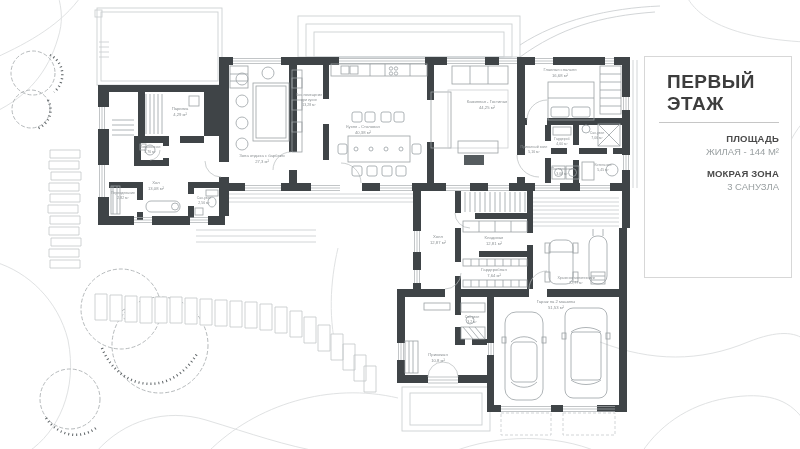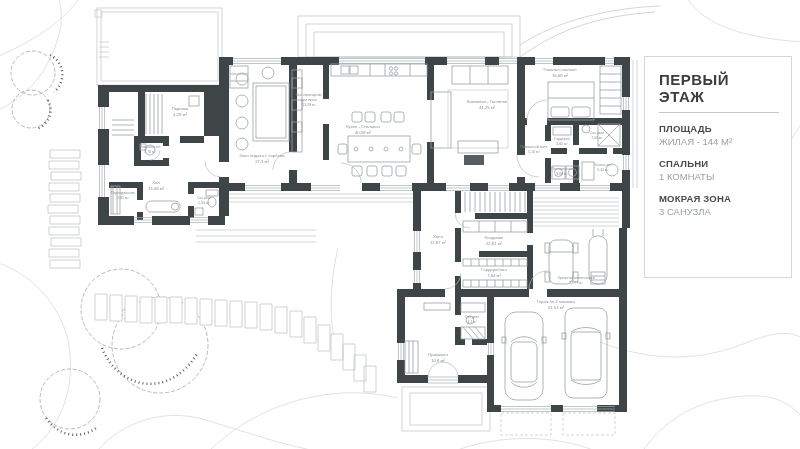--- a/index.html
+++ b/index.html
@@ -4,23 +4,23 @@
 <style>
   html,body{margin:0;padding:0;background:#fff;}
   #stage{position:relative;width:800px;height:449px;background:#fff;overflow:hidden;
          font-family:"Liberation Sans",sans-serif;}
   #plan-svg{position:absolute;left:0;top:0;}
   .lbl{font-family:"Liberation Sans",sans-serif;font-size:4.2px;fill:#8b9093;text-anchor:middle;}
   .lbl2{font-size:3.5px;}
   
   .legend{position:absolute;left:644px;top:56px;width:148px;height:222px;background:#fff;
           border:1px solid #d7d7d7;box-sizing:border-box;padding:12px 12px 0 14px;}
-  .legend h1{margin:2px 0 0 0;font-size:15px;font-weight:bold;color:#3d3d3d;letter-spacing:.5px;}
+  .legend h1{margin:2px 0 0 8px;font-size:19px;font-weight:bold;color:#3d3d3d;letter-spacing:.5px;}
   .legend .rule{border-top:1px solid #c6c6c6;margin:7px 0 10px 0;}
-  .sec{margin-bottom:10px;}
+  .sec{margin-bottom:10px;text-align:right;}
   .sec .hdr{font-size:9.5px;font-weight:bold;color:#4a4a4a;letter-spacing:.2px;margin-bottom:2px;}
   .sec .ln{font-size:9.5px;color:#9aa0a2;line-height:12px;}
 </style>
 </head>
 <body>
 
 <div id="stage">
 
 <svg id="plan-svg" width="800" height="449" viewBox="0 0 800 449">
 
@@ -316,22 +316,18 @@
 </svg>
 
 <div class="legend">
   <h1>ПЕРВЫЙ ЭТАЖ</h1>
   <div class="rule"></div>
   <div class="sec">
     <div class="hdr">ПЛОЩАДЬ</div>
     <div class="ln">ЖИЛАЯ - 144 М²</div>
   </div>
   <div class="sec">
-    <div class="hdr">СПАЛЬНИ</div>
-    <div class="ln">1 КОМНАТЫ</div>
-  </div>
-  <div class="sec">
     <div class="hdr">МОКРАЯ ЗОНА</div>
     <div class="ln">3 САНУЗЛА</div>
   </div>
 </div>
 
 </div>
 
 </body></html>

